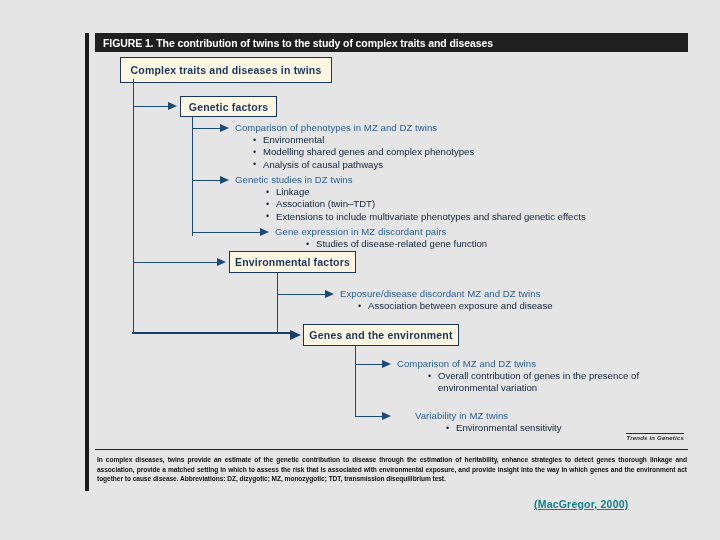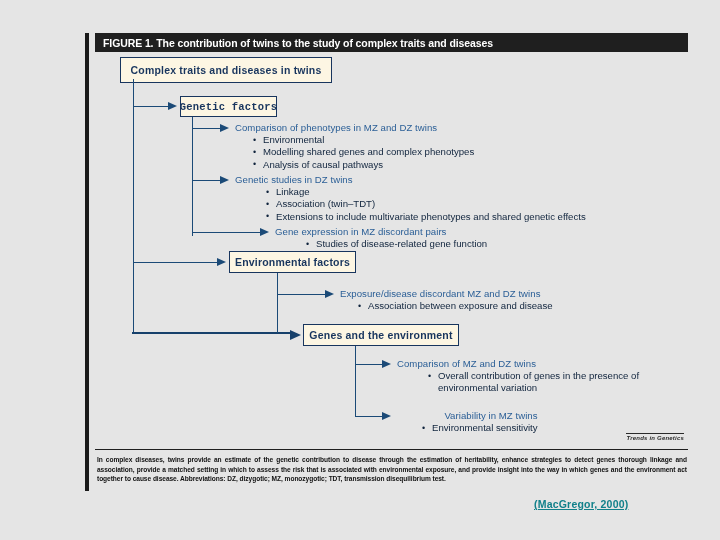--- a/index.html
+++ b/index.html
@@ -193,21 +193,21 @@
 <div id="figure-root">
 
   <div class="left-rule"></div>
 
   <div class="title-bar">FIGURE 1. The contribution of twins to the study of complex traits and diseases</div>
 
   <div class="diagram">
 
     <div class="node-box" style="left:25px; top:5px; width:212px; height:26px;">Complex traits and diseases in twins</div>
 
-    <div class="node-box" style="left:85px; top:44px; width:97px; height:21px;font-family:Liberation Mono, monospace;">Genetic factors</div>
+    <div class="node-box" style="left:85px; top:44px; width:97px; height:21px;">Genetic factors</div>
 
     <div class="node-box" style="left:134px; top:199px; width:127px; height:22px;">Environmental factors</div>
 
     <div class="node-box" style="left:208px; top:272px; width:156px; height:22px;">Genes and the environment</div>
 
     <div class="vline" style="left:38px; top:27px; height:254px;"></div>
 
     <div class="hline" style="left:38px; top:54px; width:36px;"></div>
     <div class="arrow-head" style="left:73px; top:50px;"></div>
 
@@ -273,21 +273,21 @@
       </ul>
     </div>
 
     <div class="branch" style="left:302px; top:306px;">
       <div class="branch-head">Comparison of MZ and DZ twins</div>
       <ul class="bullet-list bl-indent-2">
         <li class="wrap">Overall contribution of genes in the presence of environmental variation</li>
       </ul>
     </div>
 
-    <div class="branch" style="left:296px; top:358px;text-align:right;">
+    <div class="branch" style="left:320px; top:358px;">
       <div class="branch-head">Variability in MZ twins</div>
       <ul class="bullet-list bl-indent-2">
         <li>Environmental sensitivity</li>
       </ul>
     </div>
 
     <div class="watermark">Trends in Genetics</div>
 
   </div>
 

